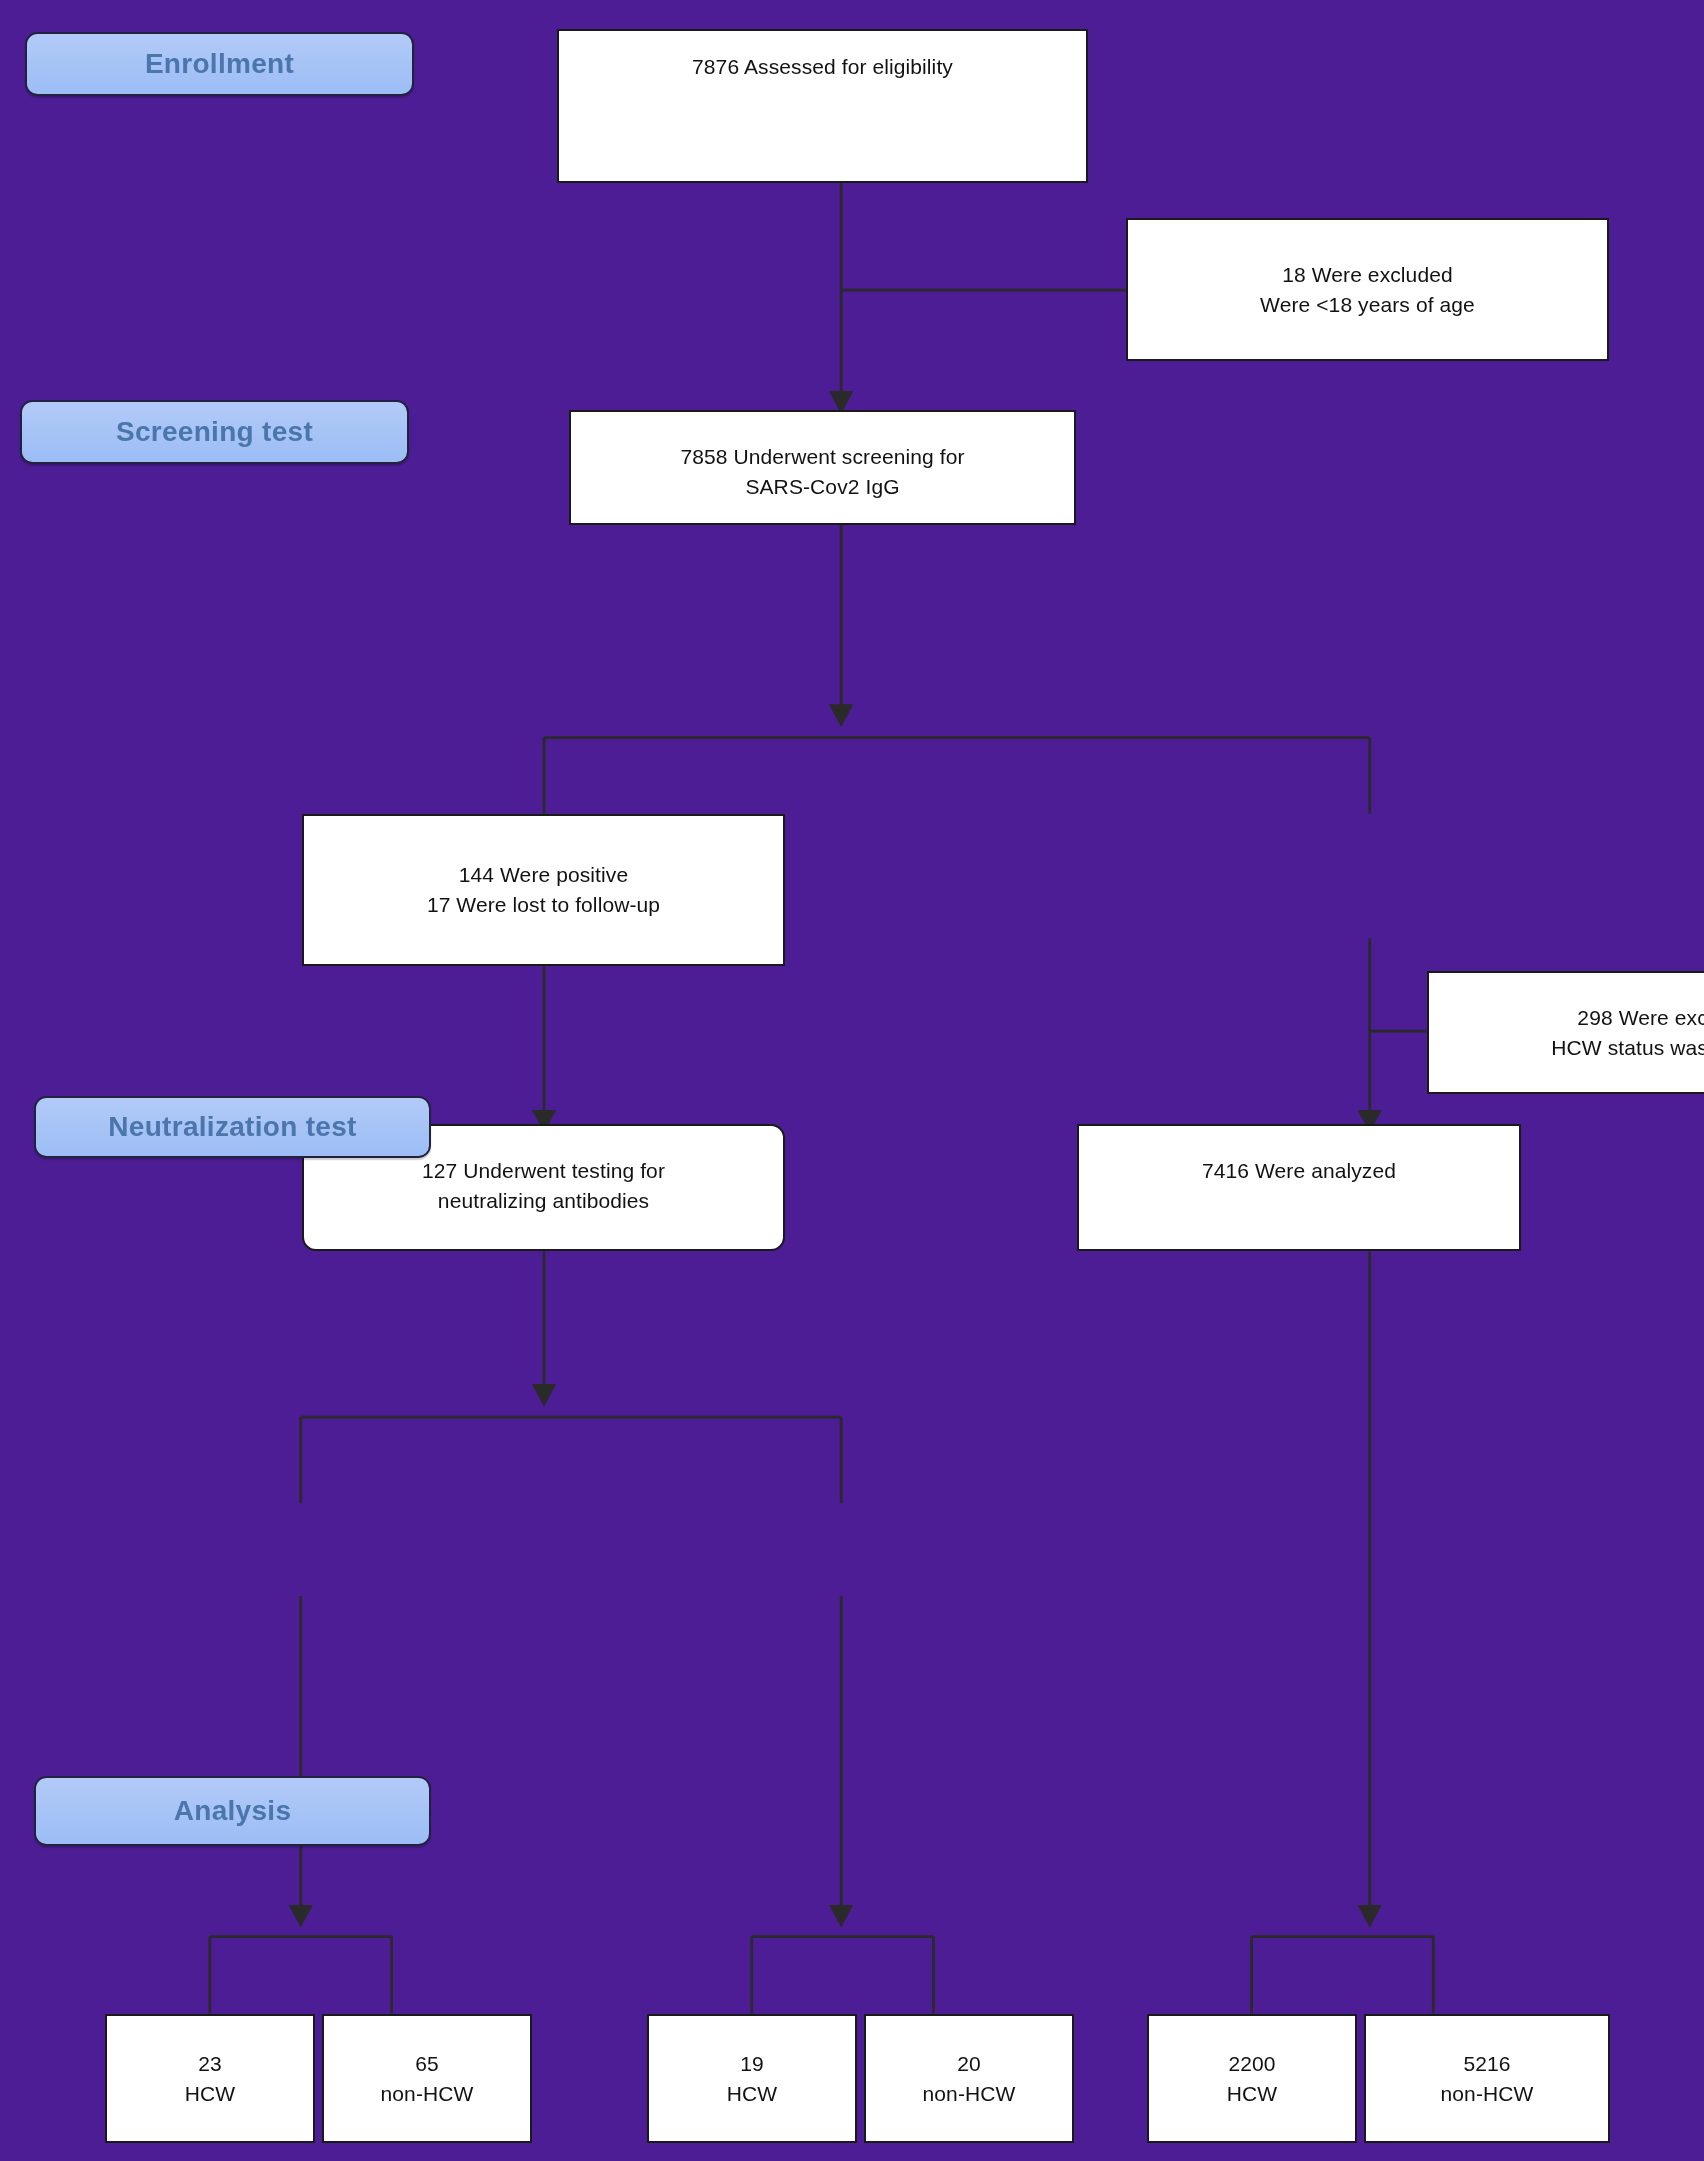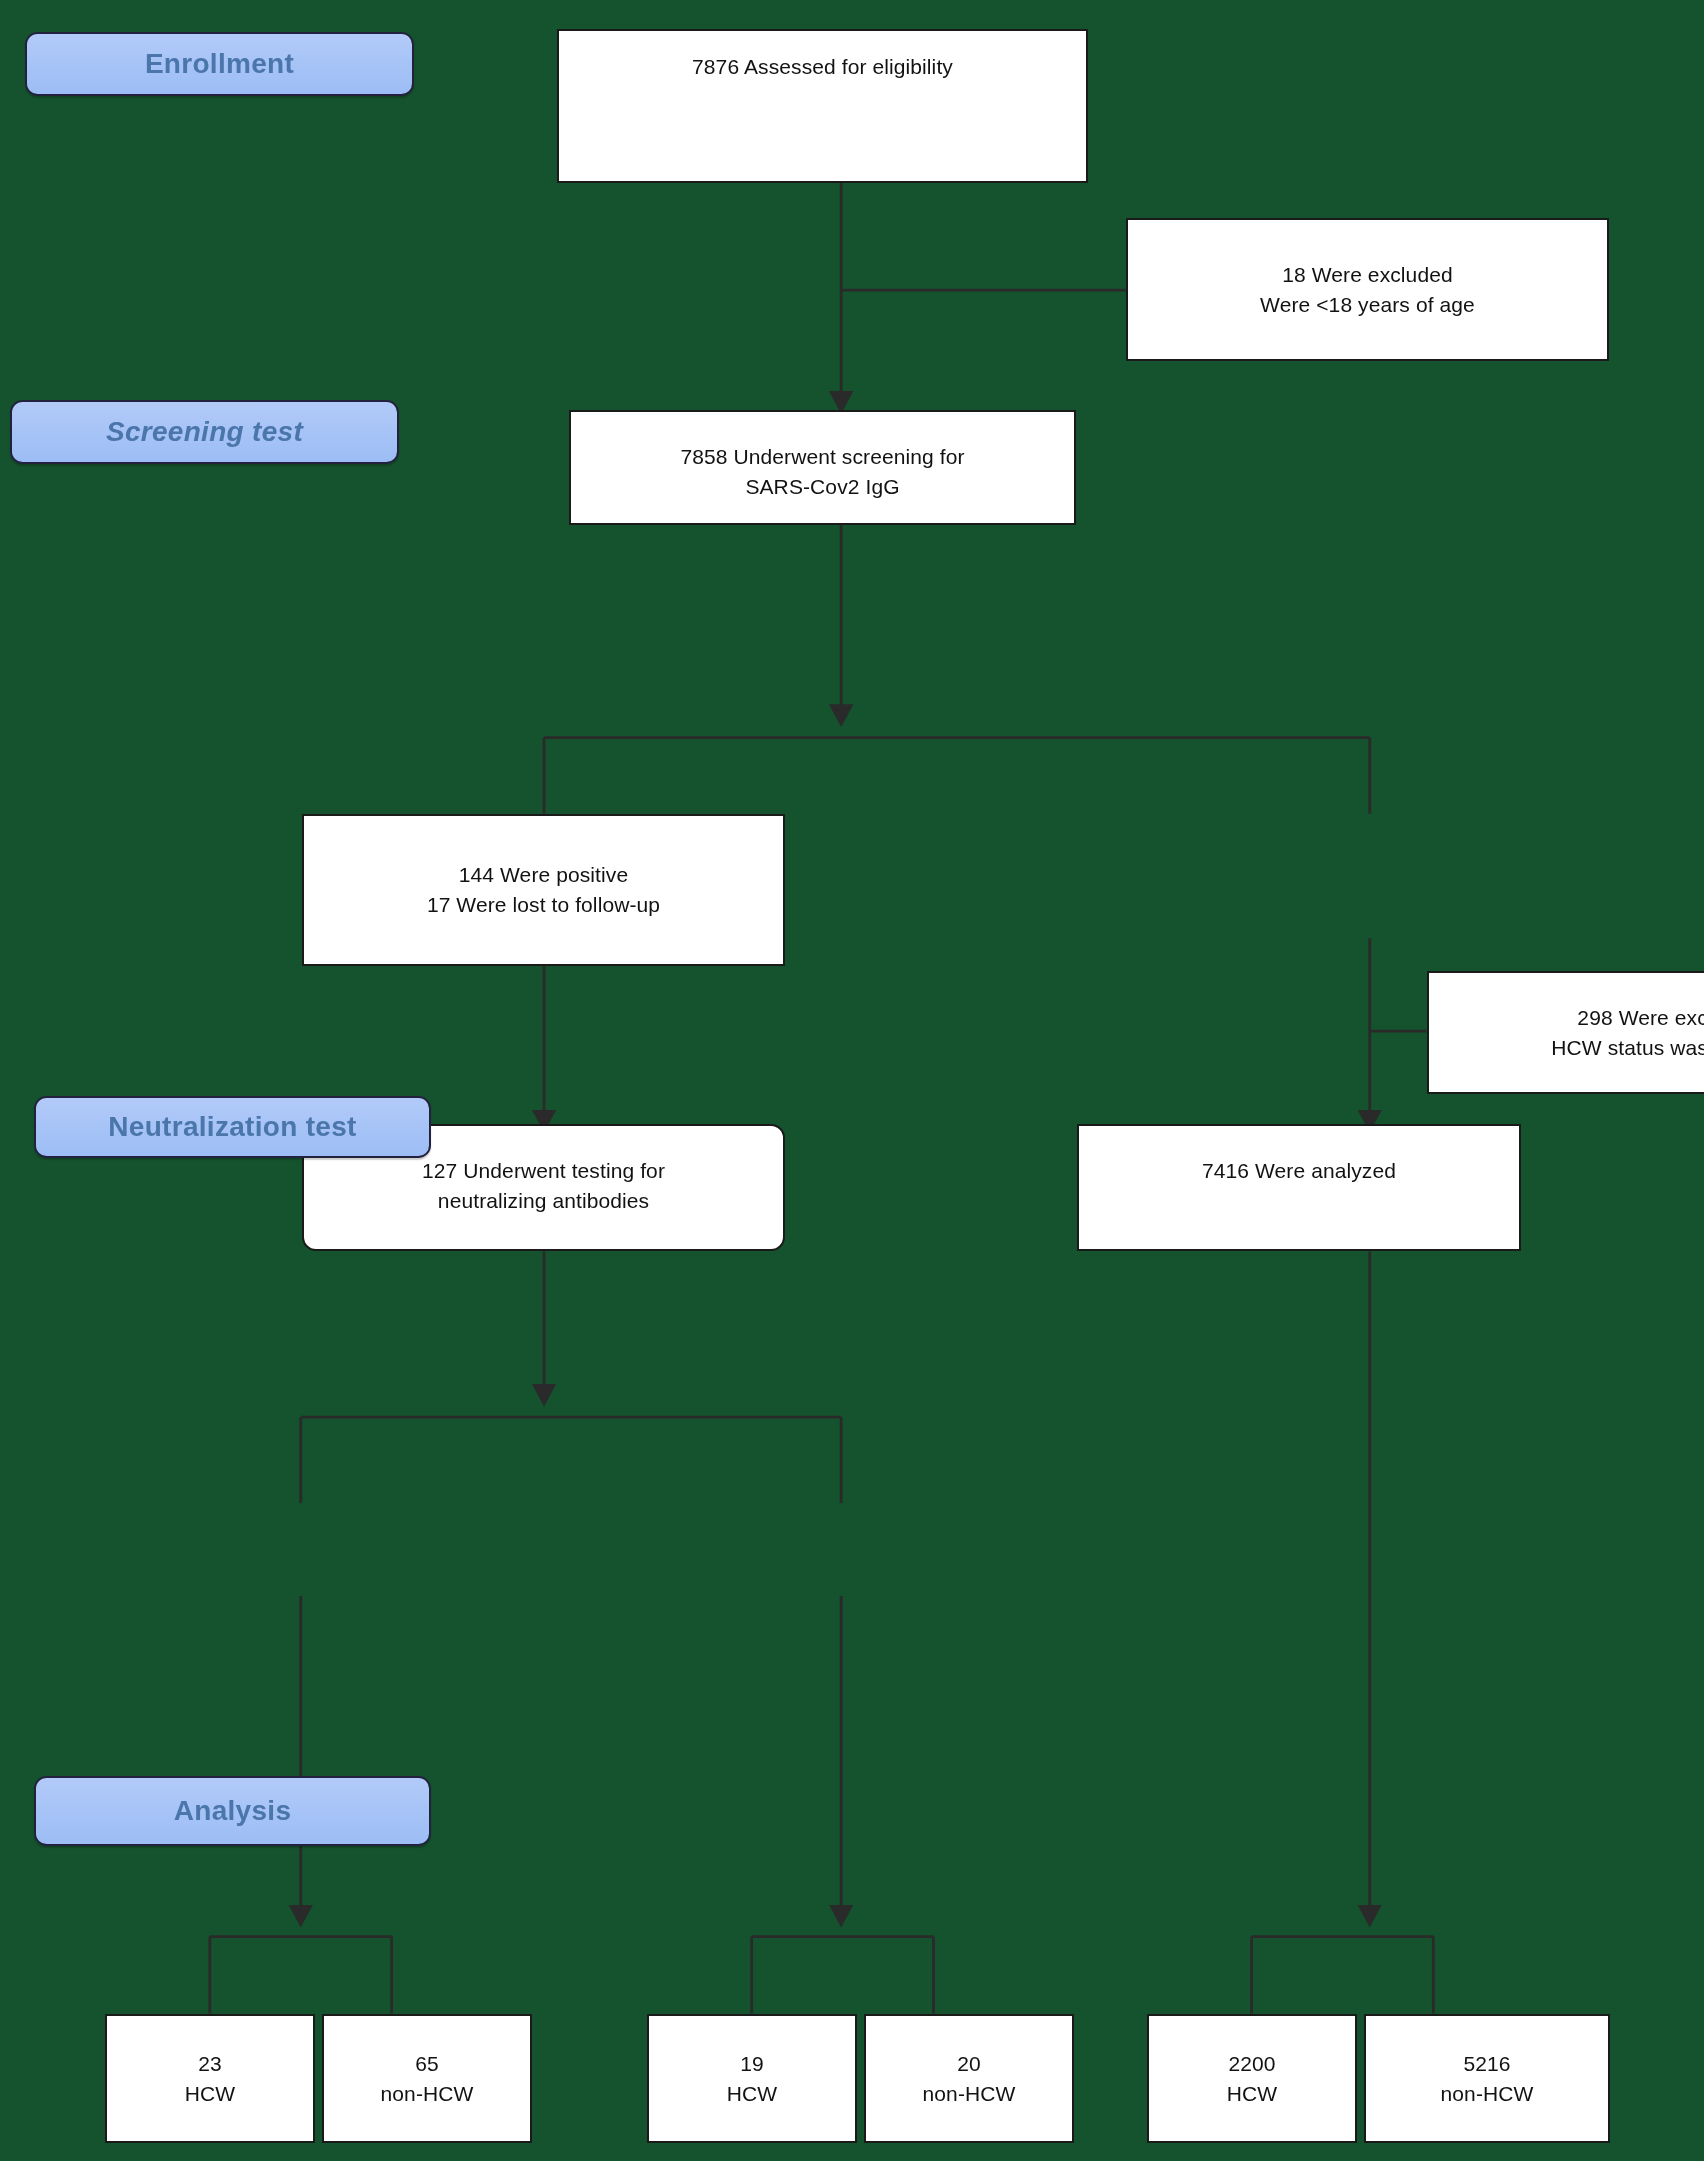--- a/index.html
+++ b/index.html
@@ -4,21 +4,21 @@
 <style>
   html, body {
     margin: 0;
     padding: 0;
     background: #ffffff;
   }
   #canvas {
     position: relative;
     width: 1704px;
     height: 2161px;
-    background: #14532d;
+    background: #4c1d95;
     font-family: "Liberation Sans", sans-serif;
     overflow: hidden;
   }
   #wires {
     position: absolute;
     left: 0; top: 0;
     width: 1704px;
     height: 2161px;
     pointer-events: none;
     z-index: 1;
@@ -105,21 +105,21 @@
 
       <path d="M1959,1790 L1959,2745" marker-end="url(#arw)"></path>
       <path d="M1790,2770 L2050,2770"></path>
       <path d="M1790,2770 L1790,2880"></path>
       <path d="M2050,2770 L2050,2880"></path>
     </g>
   </svg>
 
   <div class="stage" style="left:25px; top:32px; width:389px; height:64px;">Enrollment</div>
 
-  <div class="stage" style="left:10px; top:400px; width:389px; height:64px;font-style:italic;">Screening test</div>
+  <div class="stage" style="left:20px; top:400px; width:389px; height:64px;">Screening test</div>
 
   <div class="stage" style="left:34px; top:1096px; width:397px; height:62px;">Neutralization  test</div>
 
   <div class="stage" style="left:34px; top:1776px; width:397px; height:70px;">Analysis</div>
 
   <div class="node pad-top" style="left:557px; top:29px; width:531px; height:154px;">
     <span class="ln">7876 Assessed for eligibility</span>
   </div>
 
   <div class="node pad-mid" style="left:1126px; top:218px; width:483px; height:143px;">

